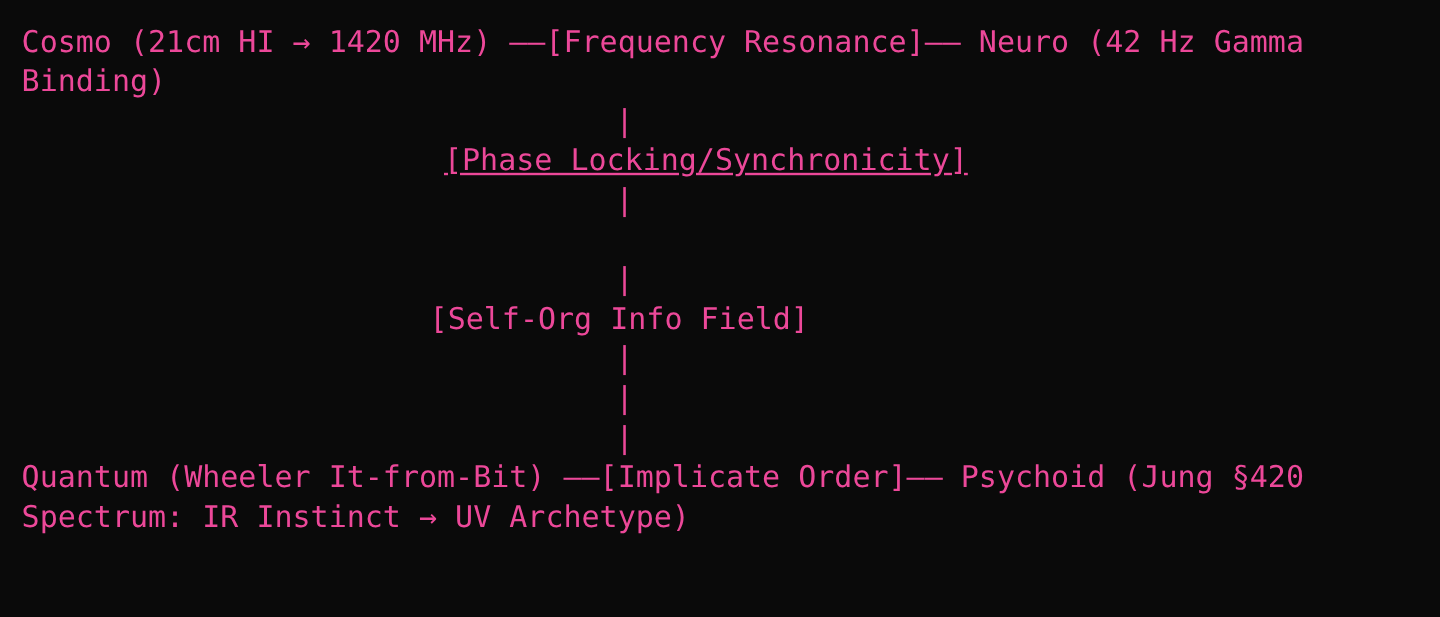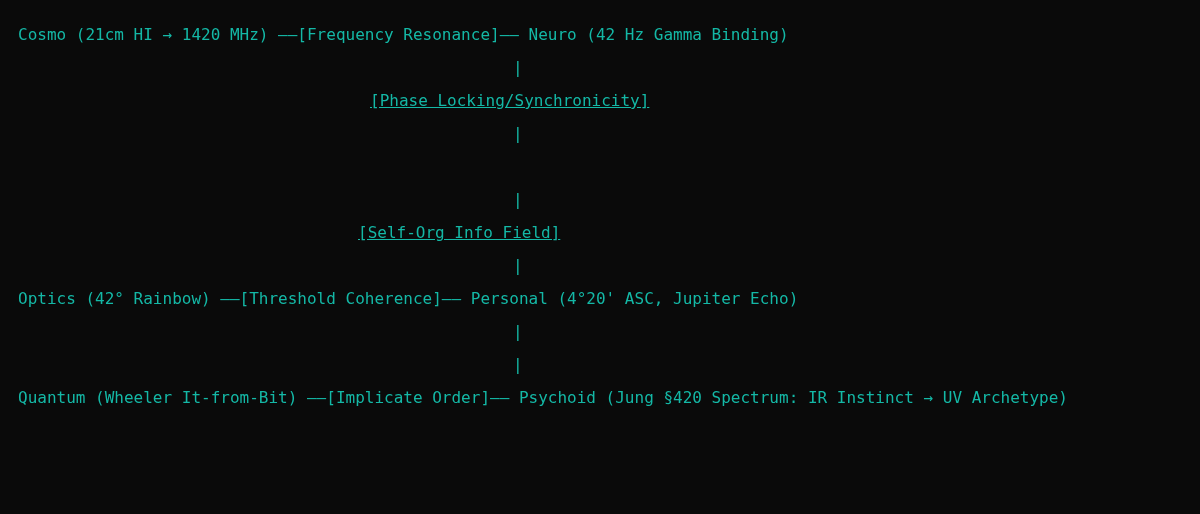--- a/index.html
+++ b/index.html
@@ -19,40 +19,39 @@
     height: 514px;
     background: #0a0a0a;
     color: #e8e8e8;
     box-sizing: border-box;
     padding: 18px 0 0 18px;
     position: relative;
   }
   .row {
     display: block;
     white-space: pre-wrap;
-    font-size: 16px;
+    font-size: 25px;
     line-height: 33px;
     letter-spacing: 0px;
-    color: #14b8a6;
+    color: #ec4899;
     font-family: "DejaVu Sans Mono", "Liberation Mono", monospace;
   }
   
   .row.link {
     padding-left: 338px;
   }
   .row.link.pipe {
     padding-left: 495px;
   }
   .row.link.mid {
     padding-left: 352px;
     text-decoration: underline;
   }
   .row.link.mid2 {
     padding-left: 340px;
-    text-decoration: underline;
   }
   .spacer-row {
     display: block;
     height: 33px;
   }
 </style>
 </head>
 <body style="background: rgb(10, 10, 10);">
 
 <div id="diagram" style="background: rgb(10, 10, 10); color: rgb(235, 235, 235);">
@@ -67,21 +66,20 @@
 
 
   <div class="spacer-row"></div>
 
   <div class="row link pipe">|</div>
 
   <div class="row link mid2">[Self-Org Info Field]</div>
 
   <div class="row link pipe">|</div>
 
-  <div class="row">Optics (42° Rainbow) ——[Threshold Coherence]—— Personal (4°20' ASC, Jupiter Echo)</div>
 
   <div class="row link pipe">|</div>
 
 
   <div class="row link pipe">|</div>
 
   <div class="row">Quantum (Wheeler It-from-Bit) ——[Implicate Order]—— Psychoid (Jung §420 Spectrum: IR Instinct → UV Archetype)</div>
 
 </div>
 

